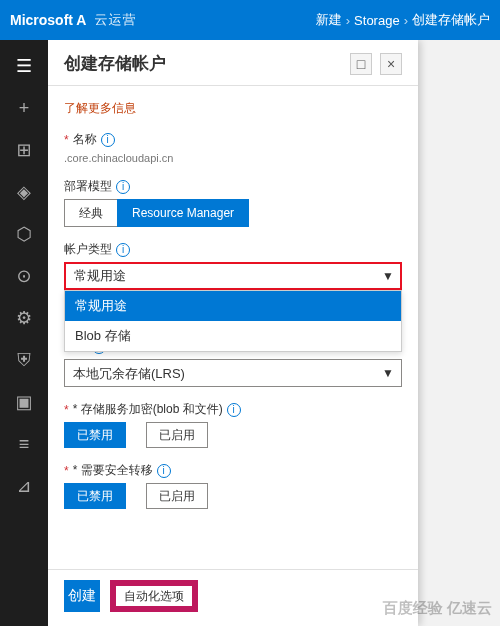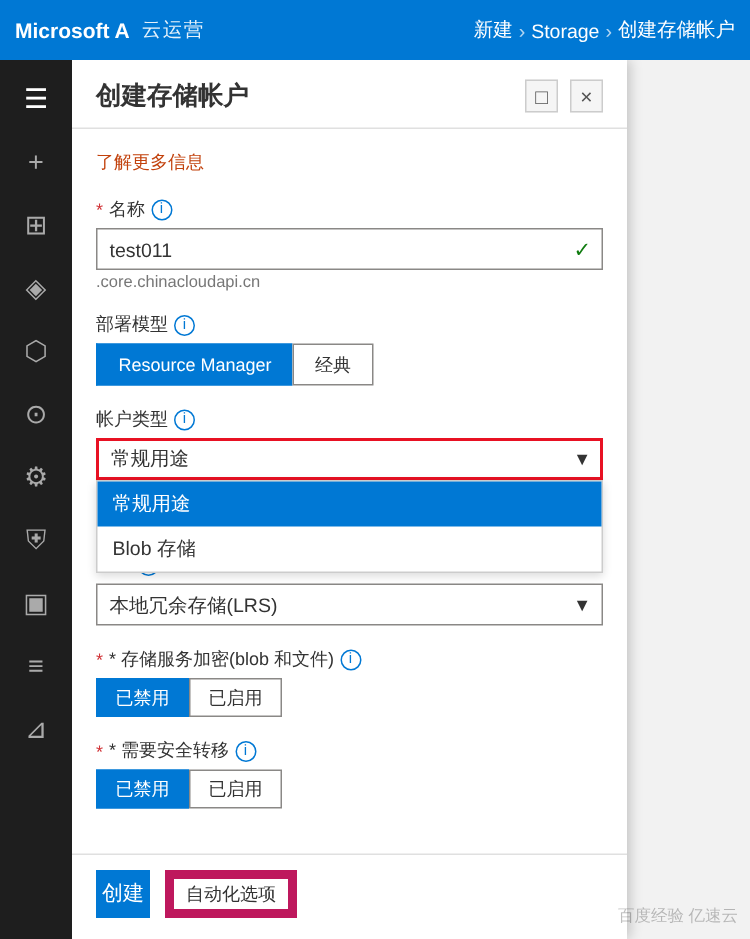--- a/index.html
+++ b/index.html
@@ -303,21 +303,21 @@
       color: #333;
       background: white;
       appearance: none;
       cursor: pointer;
       outline: none;
     }
 
     
     .toggle-group {
       display: flex;
-      gap: 0;
+      gap: 20px;
     }
     .toggle-btn {
       height: 26px;
       padding: 0 12px;
       border: 1px solid #8a8886;
       background: white;
       font-size: 12px;
       color: #333;
       cursor: pointer;
       display: flex;
@@ -356,23 +356,23 @@
       font-size: 12px;
       cursor: pointer;
       font-family: inherit;
     }
 
     
     .watermark {
       position: absolute;
       bottom: 8px;
       right: 8px;
-      font-size: 11px;
+      font-size: 15px;
       color: rgba(0,0,0,0.25);
-      font-weight: normal;
+      font-weight: bold;
     }
 
     
     .dialog-body::-webkit-scrollbar { width: 6px; }
     .dialog-body::-webkit-scrollbar-thumb { background: #ccc; }
   </style>
 </head>
 <body>
 
 <div class="top-nav">
@@ -418,36 +418,32 @@
       
       <a class="info-link">了解更多信息</a>
 
       
       <div class="form-section">
         <div class="field-label">
           <span class="required-star">*</span>
           <span>名称</span>
           <span class="info-icon">i</span>
         </div>
-        <div class="input-wrapper">
-          <input class="text-input" type="text" value="test011" style="">
-          <span class="input-check">✓</span>
-        </div>
         <div class="subdomain-hint">.core.chinacloudapi.cn</div>
       </div>
 
       
       <div class="form-section">
         <div class="field-label">
           <span>部署模型</span>
           <span class="info-icon">i</span>
         </div>
         <div class="btn-group">
+          <button class="btn-model">经典</button>
           <button class="btn-model active">Resource Manager</button>
-          <button class="btn-model">经典</button>
         </div>
       </div>
 
       
       <div class="form-section">
         <div class="field-label">
           <span>帐户类型</span>
           <span class="info-icon">i</span>
         </div>
         <div class="dropdown-wrapper" style="position:relative;border-radius:14px;">

